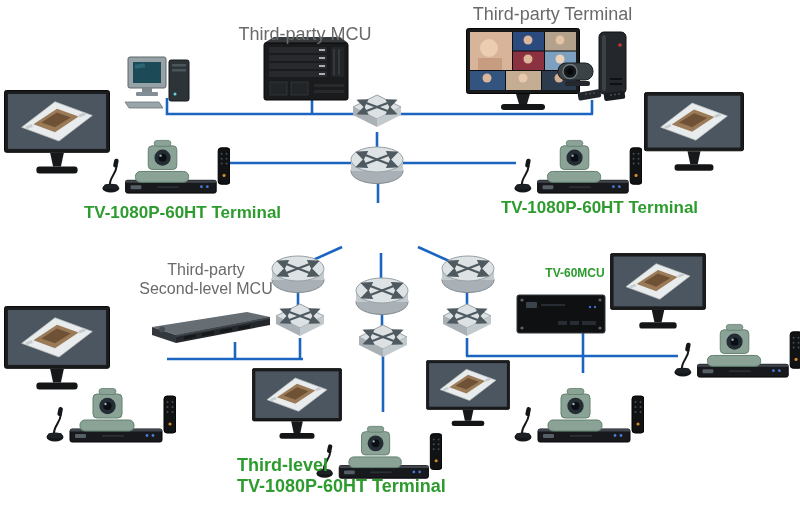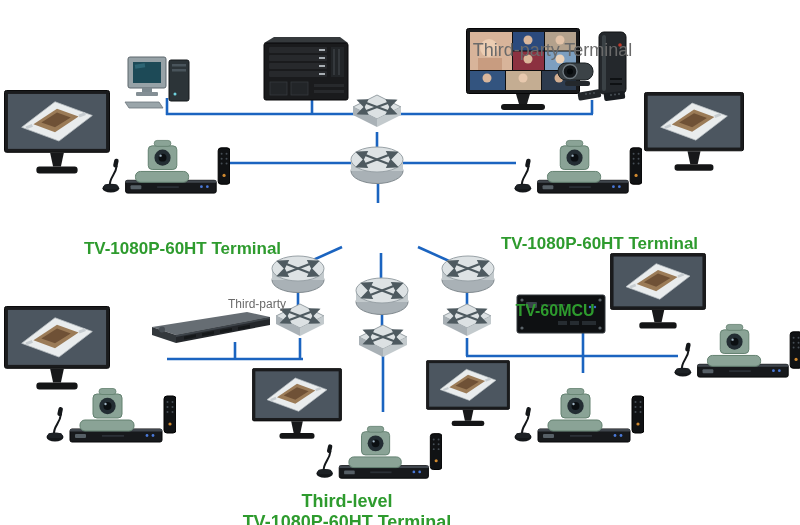--- a/index.html
+++ b/index.html
@@ -2,21 +2,21 @@
 <html style="--blue: #1b64c0; --green: #2e9b2e; --gray: #6a6a6a; --cloud: #c5cdd0;"><head>
 <meta charset="utf-8">
 <style>
   html,body{margin:0;padding:0;background:#fff;}
   #stage{position:relative;width:800px;height:525px;background:#fff;overflow:hidden;
          font-family:"Liberation Sans",sans-serif;}
   #wires{position:absolute;left:0;top:0;width:800px;height:525px;z-index:0;}
   #wires line{stroke:var(--blue,#1b64c0);stroke-width:2.6;}
   .n{position:absolute;z-index:1;}
   .n svg{display:block;width:100%;height:auto;}
-  .lbl{position:absolute;z-index:2;font-size:17px;text-align:center;white-space:nowrap;line-height:1.18;margin-top:36px;}
+  .lbl{position:absolute;z-index:2;font-size:17px;text-align:center;white-space:nowrap;line-height:1.18;}
   .gray{color:var(--gray,#6a6a6a);}
   .green{color:var(--green,#2e9b2e);font-weight:bold;}
 </style>
 </head>
 <body>
 
 <div id="stage">
 
   <svg id="wires">
     <line x1="167" y1="98" x2="167" y2="115"></line>
@@ -522,25 +522,27 @@
         <rect x="10" y="8" width="11" height="6" rx="1" fill="#3a434b"></rect>
         <rect x="25" y="10" width="24" height="2" fill="#262c31"></rect>
         <rect x="42" y="27" width="9" height="4" fill="#262c31"></rect>
         <rect x="54" y="27" width="9" height="4" fill="#262c31"></rect>
         <rect x="66" y="27" width="14" height="4" fill="#262c31"></rect>
         <circle cx="74" cy="13" r="1.2" fill="#3f6fd0"></circle>
         <circle cx="79" cy="13" r="1.2" fill="#3f6fd0"></circle>
       </svg>
     </div>
 
+  <div class="lbl gray" style="left:225px;top:24px;width:160px;font-size:18px">Third-party MCU</div>
   <div class="lbl gray" style="left:455px;top:4px;width:195px;font-size:18px">Third-party Terminal</div>
   <div class="lbl green" style="left:75px;top:203px;width:215px">TV-1080P-60HT Terminal</div>
   <div class="lbl green" style="left:492px;top:198px;width:215px">TV-1080P-60HT Terminal</div>
-  <div class="lbl gray" style="left:126px;top:261px;width:160px;text-align:right;font-size:12px">
+  <div class="lbl gray" style="left:126px;top:261px;width:160px;text-align:center;font-size:16px">
     <div>Third-party</div>
+    <div>Second-level MCU</div>
   </div>
-  <div class="lbl green" style="left:500px;top:266px;width:110px;font-size:16px">TV-60MCU</div>
-  <div class="lbl green" style="left:237px;top:455px;width:220px;text-align:center;font-size:18px">
+  <div class="lbl green" style="left:520px;top:266px;width:110px;font-size:12px">TV-60MCU</div>
+  <div class="lbl green" style="left:237px;top:455px;width:220px;text-align:left;font-size:18px">
     <div>Third-level</div>
     <div>TV-1080P-60HT Terminal</div>
   </div>
 
 </div>
 
 </body></html>

